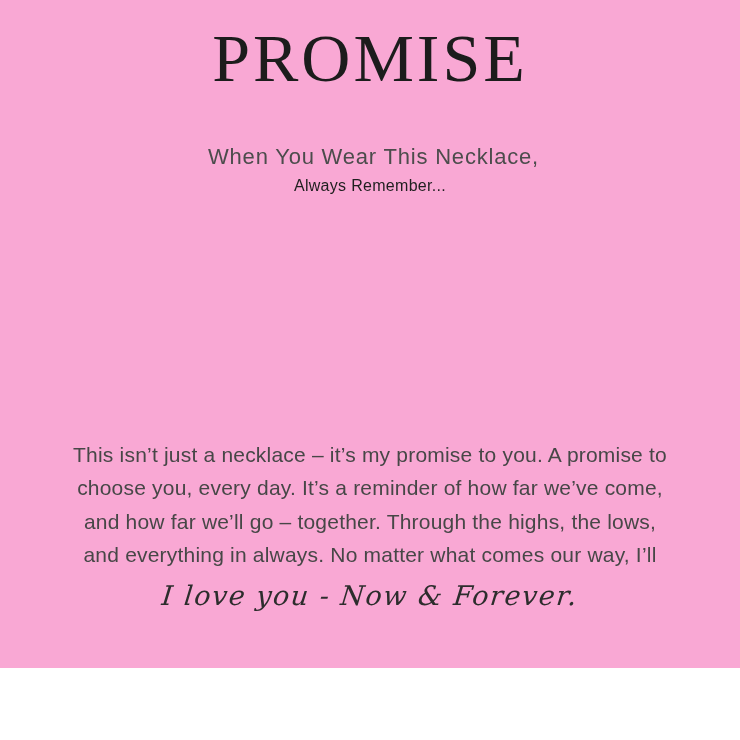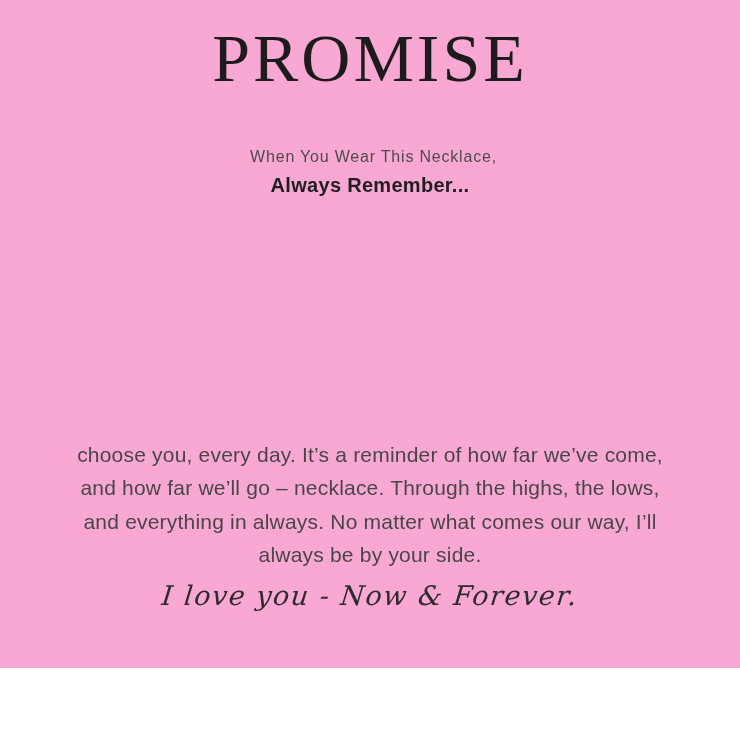--- a/index.html
+++ b/index.html
@@ -25,30 +25,30 @@
     letter-spacing: 3px;
     color: #1c1c1c;
   }
   .title .title-line {
     display: block;
   }
   .subtitle-block {
     margin-top: 13px;
   }
   .subtitle {
-    font-size: 16px;
+    font-size: 22px;
     line-height: 28px;
     letter-spacing: 0.8px;
     color: #4c4c4c;
     margin-left: 7px;
   }
   .subtitle-bold {
-    font-size: 20px;
+    font-size: 16px;
     line-height: 29px;
-    font-weight: 700;
+    font-weight: 400;
     letter-spacing: 0.3px;
     color: #1f1f1f;
   }
   .image-area {
     height: 238px;
     width: 100%;
   }
   .message {
     font-size: 21px;
     line-height: 33.5px;
@@ -80,23 +80,23 @@
   </h1>
 
   <div class="subtitle-block">
     <div class="subtitle">When You Wear This Necklace,</div>
     <div class="subtitle-bold">Always Remember...</div>
   </div>
 
   <div class="image-area"></div>
 
   <div class="message">
+    <span class="message-line">This isn’t just a necklace – it’s my promise to you. A promise to</span>
     <span class="message-line">choose you, every day. It’s a reminder of how far we’ve come,</span>
-    <span class="message-line">and how far we’ll go – necklace. Through the highs, the lows,</span>
+    <span class="message-line">and how far we’ll go – together. Through the highs, the lows,</span>
     <span class="message-line">and everything in always. No matter what comes our way, I’ll</span>
-    <span class="message-line">always be by your side.</span>
   </div>
 
   <div>
     <span class="signature">I love you - Now &amp; Forever.</span>
   </div>
 
 </div>
 
 </body></html>

